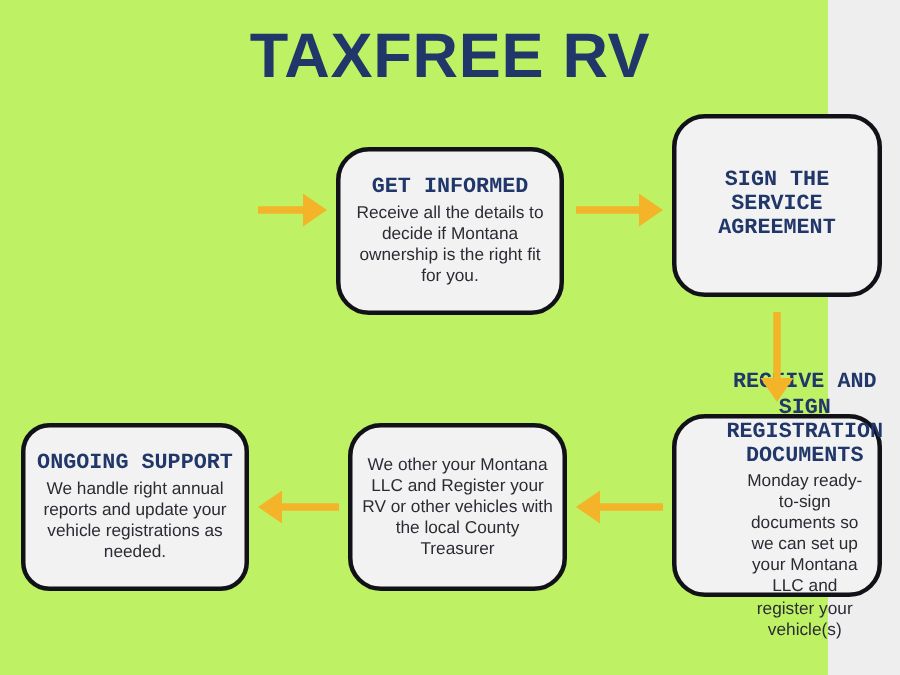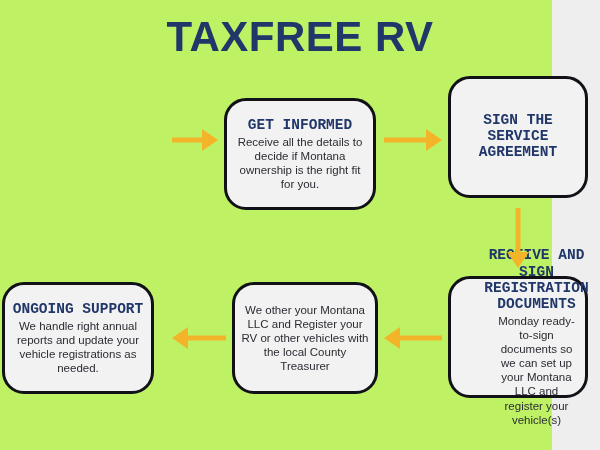--- a/index.html
+++ b/index.html
@@ -58,21 +58,21 @@
     font-size: 11.5px;
     line-height: 1.22;
   }
 
   
   #box-1 { left: 14px;  top: 82px;  width: 152px; height: 112px; }
   #box-2 { left: 224px; top: 98px;  width: 152px; height: 112px; }
   #box-3 { left: 448px; top: 76px;  width: 140px; height: 122px; }
   #box-4 { left: 448px; top: 276px; width: 140px; height: 122px; padding-left: 43px; }
   #box-5 { left: 232px; top: 282px; width: 146px; height: 112px; }
-  #box-6 { left: 2px;  top: 282px; width: 152px; height: 112px; }
+  #box-6 { left: 14px;  top: 282px; width: 152px; height: 112px; border-radius: 19px; }
 
   
   .arrow {
     position: absolute;
   }
   .arrow .shaft {
     position: absolute;
     background: #f4b42a;
   }
   .arrow .head {

